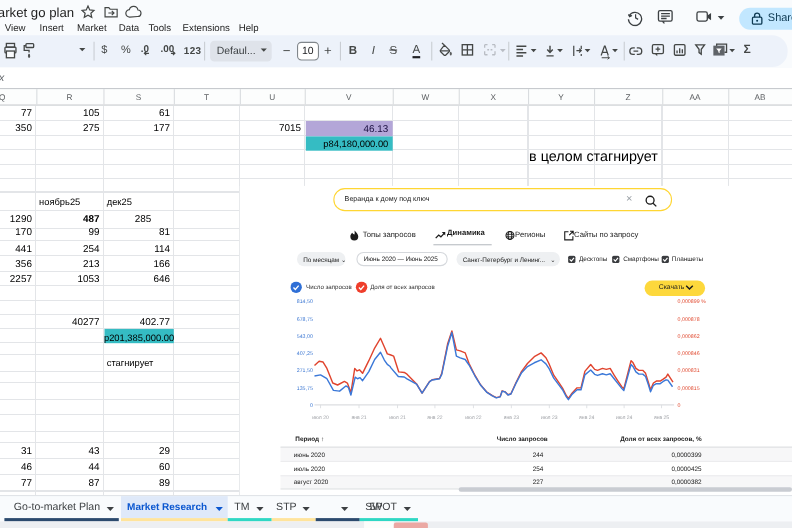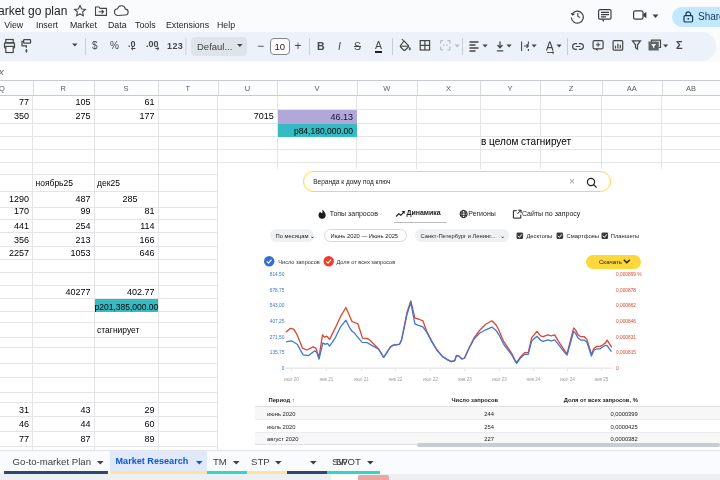--- a/index.html
+++ b/index.html
@@ -246,21 +246,21 @@
 <line x1="661.9" y1="0" x2="661.9" y2="353.7"></line>
 </svg>
 <div class="txt" style="left:-31.0px;top:97.4px;width:60px;text-align:right;font-size:9px;line-height:10px;color:#000;">77</div>
 <div class="txt" style="left:30.5px;top:97.4px;width:60px;text-align:right;font-size:9px;line-height:10px;color:#000;">105</div>
 <div class="txt" style="left:94.5px;top:97.4px;width:60px;text-align:right;font-size:9px;line-height:10px;color:#000;">61</div>
 <div class="txt" style="left:-31.0px;top:110.9px;width:60px;text-align:right;font-size:9px;line-height:10px;color:#000;">350</div>
 <div class="txt" style="left:30.5px;top:110.9px;width:60px;text-align:right;font-size:9px;line-height:10px;color:#000;">275</div>
 <div class="txt" style="left:94.5px;top:110.9px;width:60px;text-align:right;font-size:9px;line-height:10px;color:#000;">177</div>
 <div class="txt" style="left:213.7px;top:110.9px;width:60px;text-align:right;font-size:9px;line-height:10px;color:#000;">7015</div>
 <div class="txt" style="left:-31.0px;top:193.8px;width:60px;text-align:right;font-size:9px;line-height:10px;color:#000;">1290</div>
-<div class="txt" style="left:30.5px;top:193.8px;width:60px;text-align:right;font-size:9px;line-height:10px;color:#000;">487</div>
+<div class="txt" style="left:30.5px;top:193.8px;width:60px;text-align:right;font-size:9px;line-height:10px;color:#000;font-weight:bold;">487</div>
 <div class="txt" style="left:94.5px;top:193.8px;width:43px;text-align:right;font-size:9px;line-height:10px;color:#000;">285</div>
 <div class="txt" style="left:-31.0px;top:205.7px;width:60px;text-align:right;font-size:9px;line-height:10px;color:#000;">170</div>
 <div class="txt" style="left:30.5px;top:205.7px;width:60px;text-align:right;font-size:9px;line-height:10px;color:#000;">99</div>
 <div class="txt" style="left:94.5px;top:205.7px;width:60px;text-align:right;font-size:9px;line-height:10px;color:#000;">81</div>
 <div class="txt" style="left:-31.0px;top:220.7px;width:60px;text-align:right;font-size:9px;line-height:10px;color:#000;">441</div>
 <div class="txt" style="left:30.5px;top:220.7px;width:60px;text-align:right;font-size:9px;line-height:10px;color:#000;">254</div>
 <div class="txt" style="left:94.5px;top:220.7px;width:60px;text-align:right;font-size:9px;line-height:10px;color:#000;">114</div>
 <div class="txt" style="left:-31.0px;top:235.3px;width:60px;text-align:right;font-size:9px;line-height:10px;color:#000;">356</div>
 <div class="txt" style="left:30.5px;top:235.3px;width:60px;text-align:right;font-size:9px;line-height:10px;color:#000;">213</div>
 <div class="txt" style="left:94.5px;top:235.3px;width:60px;text-align:right;font-size:9px;line-height:10px;color:#000;">166</div>
@@ -273,21 +273,21 @@
 <div class="txt" style="left:30.5px;top:404.6px;width:60px;text-align:right;font-size:9px;line-height:10px;color:#000;">43</div>
 <div class="txt" style="left:94.5px;top:404.6px;width:60px;text-align:right;font-size:9px;line-height:10px;color:#000;">29</div>
 <div class="txt" style="left:-31.0px;top:419.4px;width:60px;text-align:right;font-size:9px;line-height:10px;color:#000;">46</div>
 <div class="txt" style="left:30.5px;top:419.4px;width:60px;text-align:right;font-size:9px;line-height:10px;color:#000;">44</div>
 <div class="txt" style="left:94.5px;top:419.4px;width:60px;text-align:right;font-size:9px;line-height:10px;color:#000;">60</div>
 <div class="txt" style="left:-31.0px;top:434.1px;width:60px;text-align:right;font-size:9px;line-height:10px;color:#000;">77</div>
 <div class="txt" style="left:30.5px;top:434.1px;width:60px;text-align:right;font-size:9px;line-height:10px;color:#000;">87</div>
 <div class="txt" style="left:94.5px;top:434.1px;width:60px;text-align:right;font-size:9px;line-height:10px;color:#000;">89</div>
 <div class="txt" style="left:35.5px;top:178.3px;font-size:8.5px;line-height:10px;color:#000;">ноябрь25</div>
 <div class="txt" style="left:97px;top:178.3px;font-size:8.5px;line-height:10px;color:#000;">дек25</div>
-<div class="txt" style="left:481px;top:137.3px;font-size:10px;line-height:10px;color:#000;">в целом стагнирует</div>
+<div class="txt" style="left:481px;top:137.3px;font-size:13px;line-height:10px;color:#000;">в целом стагнирует</div>
 <div class="txt" style="left:97px;top:324.7px;font-size:8.5px;line-height:10px;color:#000;">стагнирует</div>
 <div class="abs" style="left:277.7px;top:110.2px;width:79px;height:13.5px;background:#b3a6d8;"></div>
 <div class="txt" style="left:290px;top:112.3px;width:63px;text-align:right;font-size:9px;color:#1c1142;">46.13</div>
 <div class="abs" style="left:277.7px;top:123.7px;width:79px;height:12.9px;background:#35bcc3;"></div>
 <div class="txt" style="left:290px;top:125.8px;width:63px;text-align:right;font-size:8.5px;color:#000;">p84,180,000.00</div>
 <div class="abs" style="left:94.5px;top:298.8px;width:63.5px;height:13.2px;background:#35bcc3;"></div>
 <div class="txt" style="left:94.5px;top:301.6px;width:60px;text-align:center;font-size:8.5px;color:#000;">p201,385,000.00</div>
 
 <div class="abs" style="left:217.6px;top:169.2px;width:502.4px;height:280.8px;background:#fff;overflow:hidden;">
 <div class="abs" style="left:85.9px;top:2.3px;width:307.5px;height:21px;box-sizing:border-box;border:1.5px solid #ffd633;border-radius:10.5px;background:#fff;"></div>

